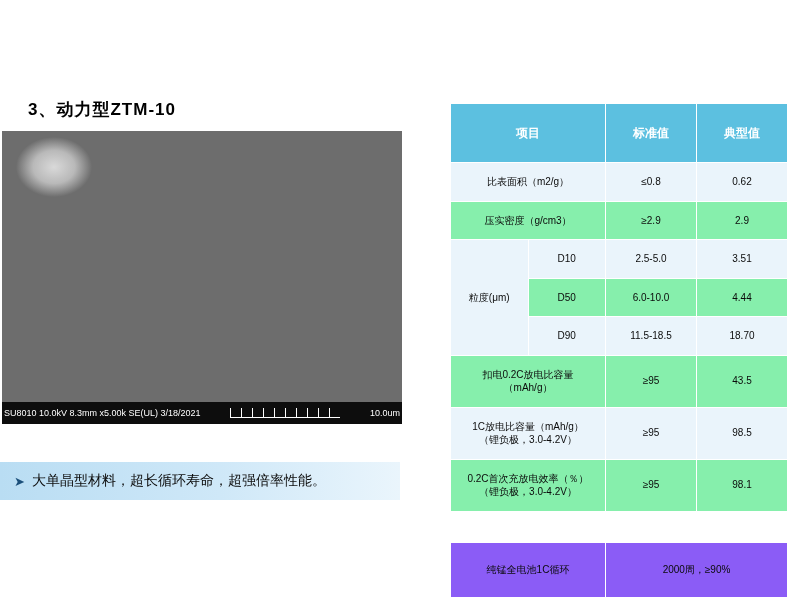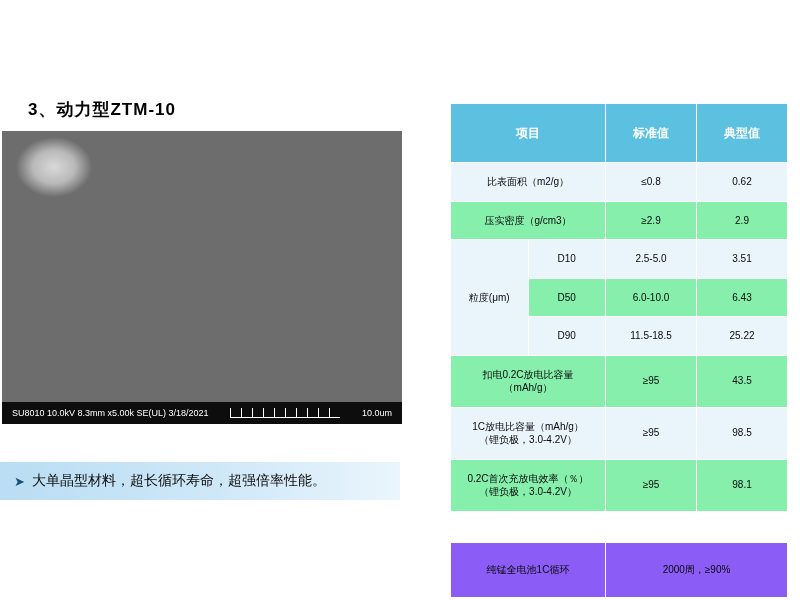--- a/index.html
+++ b/index.html
@@ -74,21 +74,21 @@
     right: 0;
     bottom: 0;
     height: 22px;
     background: #0d0d0d;
     color: #ffffff;
     font-size: 9px;
     font-family: "Liberation Sans", sans-serif;
     display: flex;
     align-items: center;
     justify-content: space-between;
-    padding: 0 10px;
+    padding: 0 2px;
     box-sizing: border-box;
   }
   .scale-ticks {
     flex: 0 0 110px;
     height: 9px;
     margin: 0 6px;
     background: repeating-linear-gradient(to right, #ffffff 0 1px, transparent 1px 11px);
     border-bottom: 1px solid #ffffff;
   }
   .sem-bar-left { white-space: nowrap; }
@@ -206,26 +206,26 @@
         </tr>
         <tr class="row-a">
           <td rowspan="3" style="width:74px" class="cell-name">粒度(μm)</td>
           <td style="width:76px" class="cell-name">D10</td>
           <td class="cell-val">2.5-5.0</td>
           <td class="cell-val">3.51</td>
         </tr>
         <tr class="row-b">
           <td class="cell-name">D50</td>
           <td class="cell-val">6.0-10.0</td>
-          <td class="cell-val">6.43</td>
+          <td class="cell-val">4.44</td>
         </tr>
         <tr class="row-a">
           <td class="cell-name">D90</td>
           <td class="cell-val">11.5-18.5</td>
-          <td class="cell-val">25.22</td>
+          <td class="cell-val">18.70</td>
         </tr>
         <tr class="row-b">
           <td colspan="2" class="two-line">
             <div>扣电0.2C放电比容量</div>
             <div>（mAh/g）</div>
           </td>
           <td class="cell-val">≥95</td>
           <td class="cell-val">43.5</td>
         </tr>
         <tr class="row-a">

